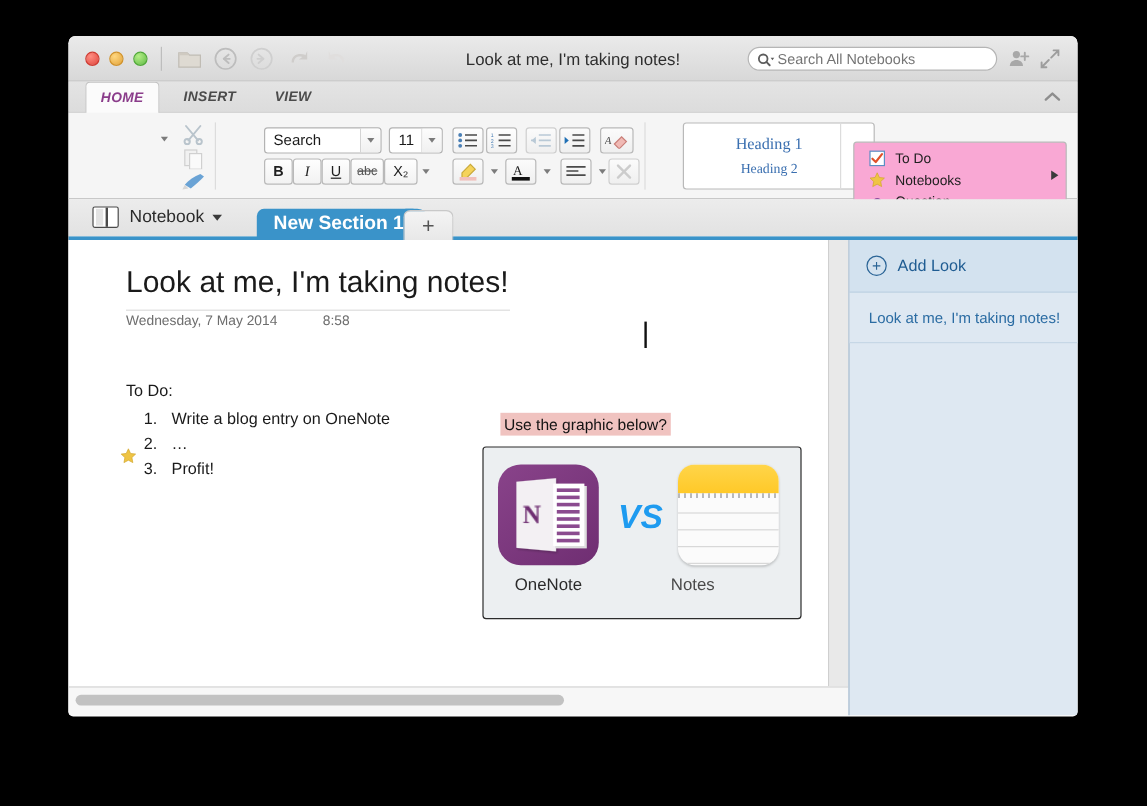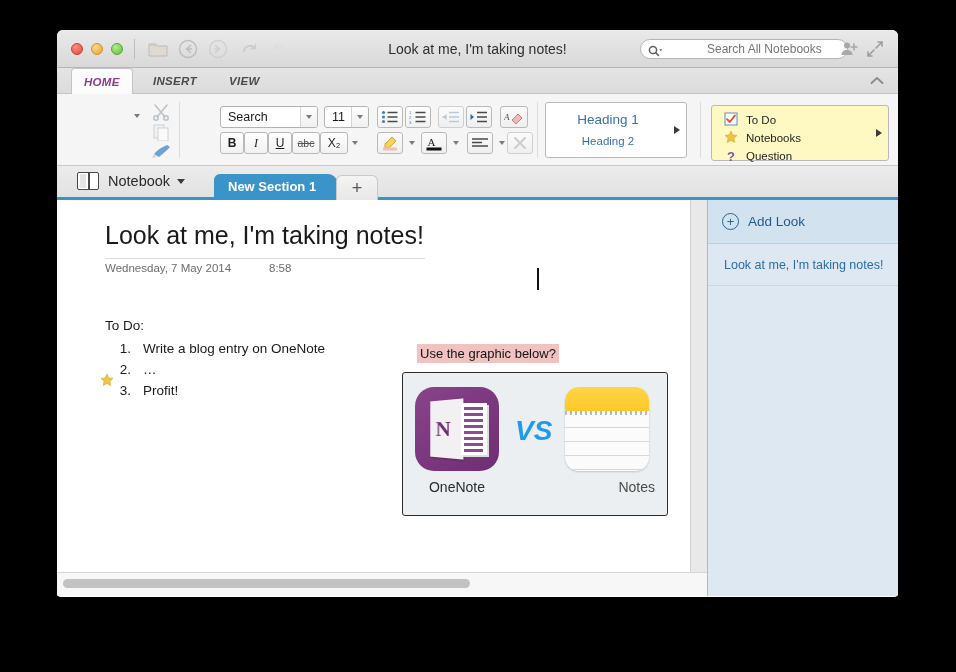--- a/index.html
+++ b/index.html
@@ -40,26 +40,26 @@
 
   .tb-icon { position: absolute; top: 9px; width: 22px; height: 20px; }
 
   #title-text {
     position: absolute; left: 0; right: 0; top: 11px;
     text-align: center;
     font-size: 14px; color: #2e2e2e;
   }
 
   #searchbox {
-    position: absolute; right: 50px; top: 9px;
+    position: absolute; right: 67px; top: 9px;
     width: 208px; height: 20px;
     background: #fff;
     border: 1px solid #b5b5b5;
     border-radius: 10px;
-    display: flex; align-items: center; gap: 42px;
+    display: flex; align-items: center;
   }
   #searchbox .mag { margin-left: 6px; width: 16px; height: 13px; position: relative; }
   #searchbox input {
     border: none; outline: none; background: transparent;
     font-family: "Liberation Sans", sans-serif;
     font-size: 12px; color: #9a9a9a; width: 170px; margin-left: 2px;
   }
   .tb-right-icon { position: absolute; top: 10px; width: 18px; height: 18px; }
 
   
@@ -134,34 +134,34 @@
     border: 1px solid #b9b9b9;
     border-radius: 3px;
     display: flex; align-items: center; justify-content: center;
     font-size: 12px; color: #1f1f1f;
   }
   .tbtn.flat { background: linear-gradient(#fbfbfb,#efefef); }
   .tbtn.disabled { color: #b9b9b9; border-color: #cfcfcf; }
 
   
   #styles-box {
-    position: absolute; left: 488px; top: 8px;
-    width: 142px; height: 56px;
-    background: #fff; border: 1px solid #b9b9b9; border-radius: 3px;
+    position: absolute; left: 512px; top: 8px;
+    width: 160px; height: 56px;
+    background: #fff; border: 1px solid #b9b9b9; border-radius: 3px; font-family: Liberation Serif, serif;
   }
   .style-item { position: absolute; left: 0; right: 16px; text-align: center; color: #3a6fb0; }
   #style-h1 { top: 9px; font-size: 13.5px; }
   #style-h2 { top: 32px; font-size: 11.5px; }
   .gal-arrow { position: absolute; right: 6px; top: 23px; width:0;height:0;border-top:4.5px solid transparent;border-bottom:4.5px solid transparent;border-left:6px solid #3a3a3a; }
 
   
   #tags-box {
-    position: absolute; left: 654px; top: 11px;
+    position: absolute; left: 654px; top: 24px;
     width: 178px; height: 56px;
-    background: #fef9c3; border: 1px solid #b9b9b9; border-radius: 3px;
+    background: #f9a8d4; border: 1px solid #b9b9b9; border-radius: 3px;
   }
   .tag-row { position: absolute; left: 10px; height: 18px; display: flex; align-items: center; font-size: 11.5px; color: #1f1f1f; }
   .tag-ico { width: 18px; margin-right: 6px; text-align: center; }
 
   
   #sectionbar {
     position: relative;
     height: 34px;
     background: linear-gradient(#ececec,#e2e2e2);
     border-bottom: 3px solid #3a93c9;
@@ -174,21 +174,21 @@
   #nb-icon:after { content:''; position:absolute; left:50%; top:0; bottom:0; width:1.5px; background:#4a4a4a; }
   #nb-icon:before { content:''; position:absolute; left:2px; top:1px; bottom:1px; width:6px; background:#e3e3e3; }
   #notebook-label { margin-left: 9px; font-size: 14.5px; color: #2a2a2a; }
   #nb-caret { margin-left: 7px; width:0;height:0;border-left:4px solid transparent;border-right:4px solid transparent;border-top:5px solid #3a3a3a; }
 
   #section-tab {
     position: absolute; left: 157px; top: 8px;
     height: 26px; padding: 0 14px;
     background: #3a93c9;
     border-radius: 6px 6px 0 0;
-    color: #fff; font-size: 13px; font-weight: bold;
+    color: #fff; font-size: 16px; font-weight: bold;
     line-height: 26px;
     transform: skewX(0deg);
   }
   #section-tab:after {
     content:''; position:absolute; right:-9px; top:0; width:18px; height:26px;
     background:#3a93c9; border-radius: 0 8px 0 0; transform: skewX(14deg);
   }
   #new-section-tab {
     position: absolute; left: 279px; top: 9px;
     width: 42px; height: 25px;
@@ -259,21 +259,21 @@
 
   #notes-icon {
     position:absolute; left:162px; top:14px; width:84px; height:84px;
     background:#fbfbfb; border-radius:14px; overflow:hidden;
     box-shadow: 0 1px 2px rgba(0,0,0,.18);
   }
   #notes-top { position:absolute; left:0; right:0; top:0; height:24px; background:linear-gradient(#ffd54a,#ffc928); }
   #notes-perf { position:absolute; left:0; right:0; top:24px; height:4px;
     background: repeating-linear-gradient(90deg,#b9b9b9 0 2px, transparent 2px 5px); }
   .notes-line { position:absolute; left:0; right:0; height:1px; background:#d8d8d8; }
-  #notes-label { position:absolute; left:156px; top:106px; width:96px; text-align:right; font-size:14px; color:#4a4a4a; }
+  #notes-label { position:absolute; left:156px; top:106px; width:96px; text-align:left; font-size:14px; color:#4a4a4a; }
 
   
   #hscroll-track {
     position:absolute; left:0; top:372px; width:650px; height:24px; background:#f7f7f7;
     border-top:1px solid #d6d6d6;
   }
   #hscroll-thumb { position:absolute; left:6px; top:6px; width:407px; height:9px; background:#c2c2c2; border-radius:5px; }
 
   
   #sidebar {

